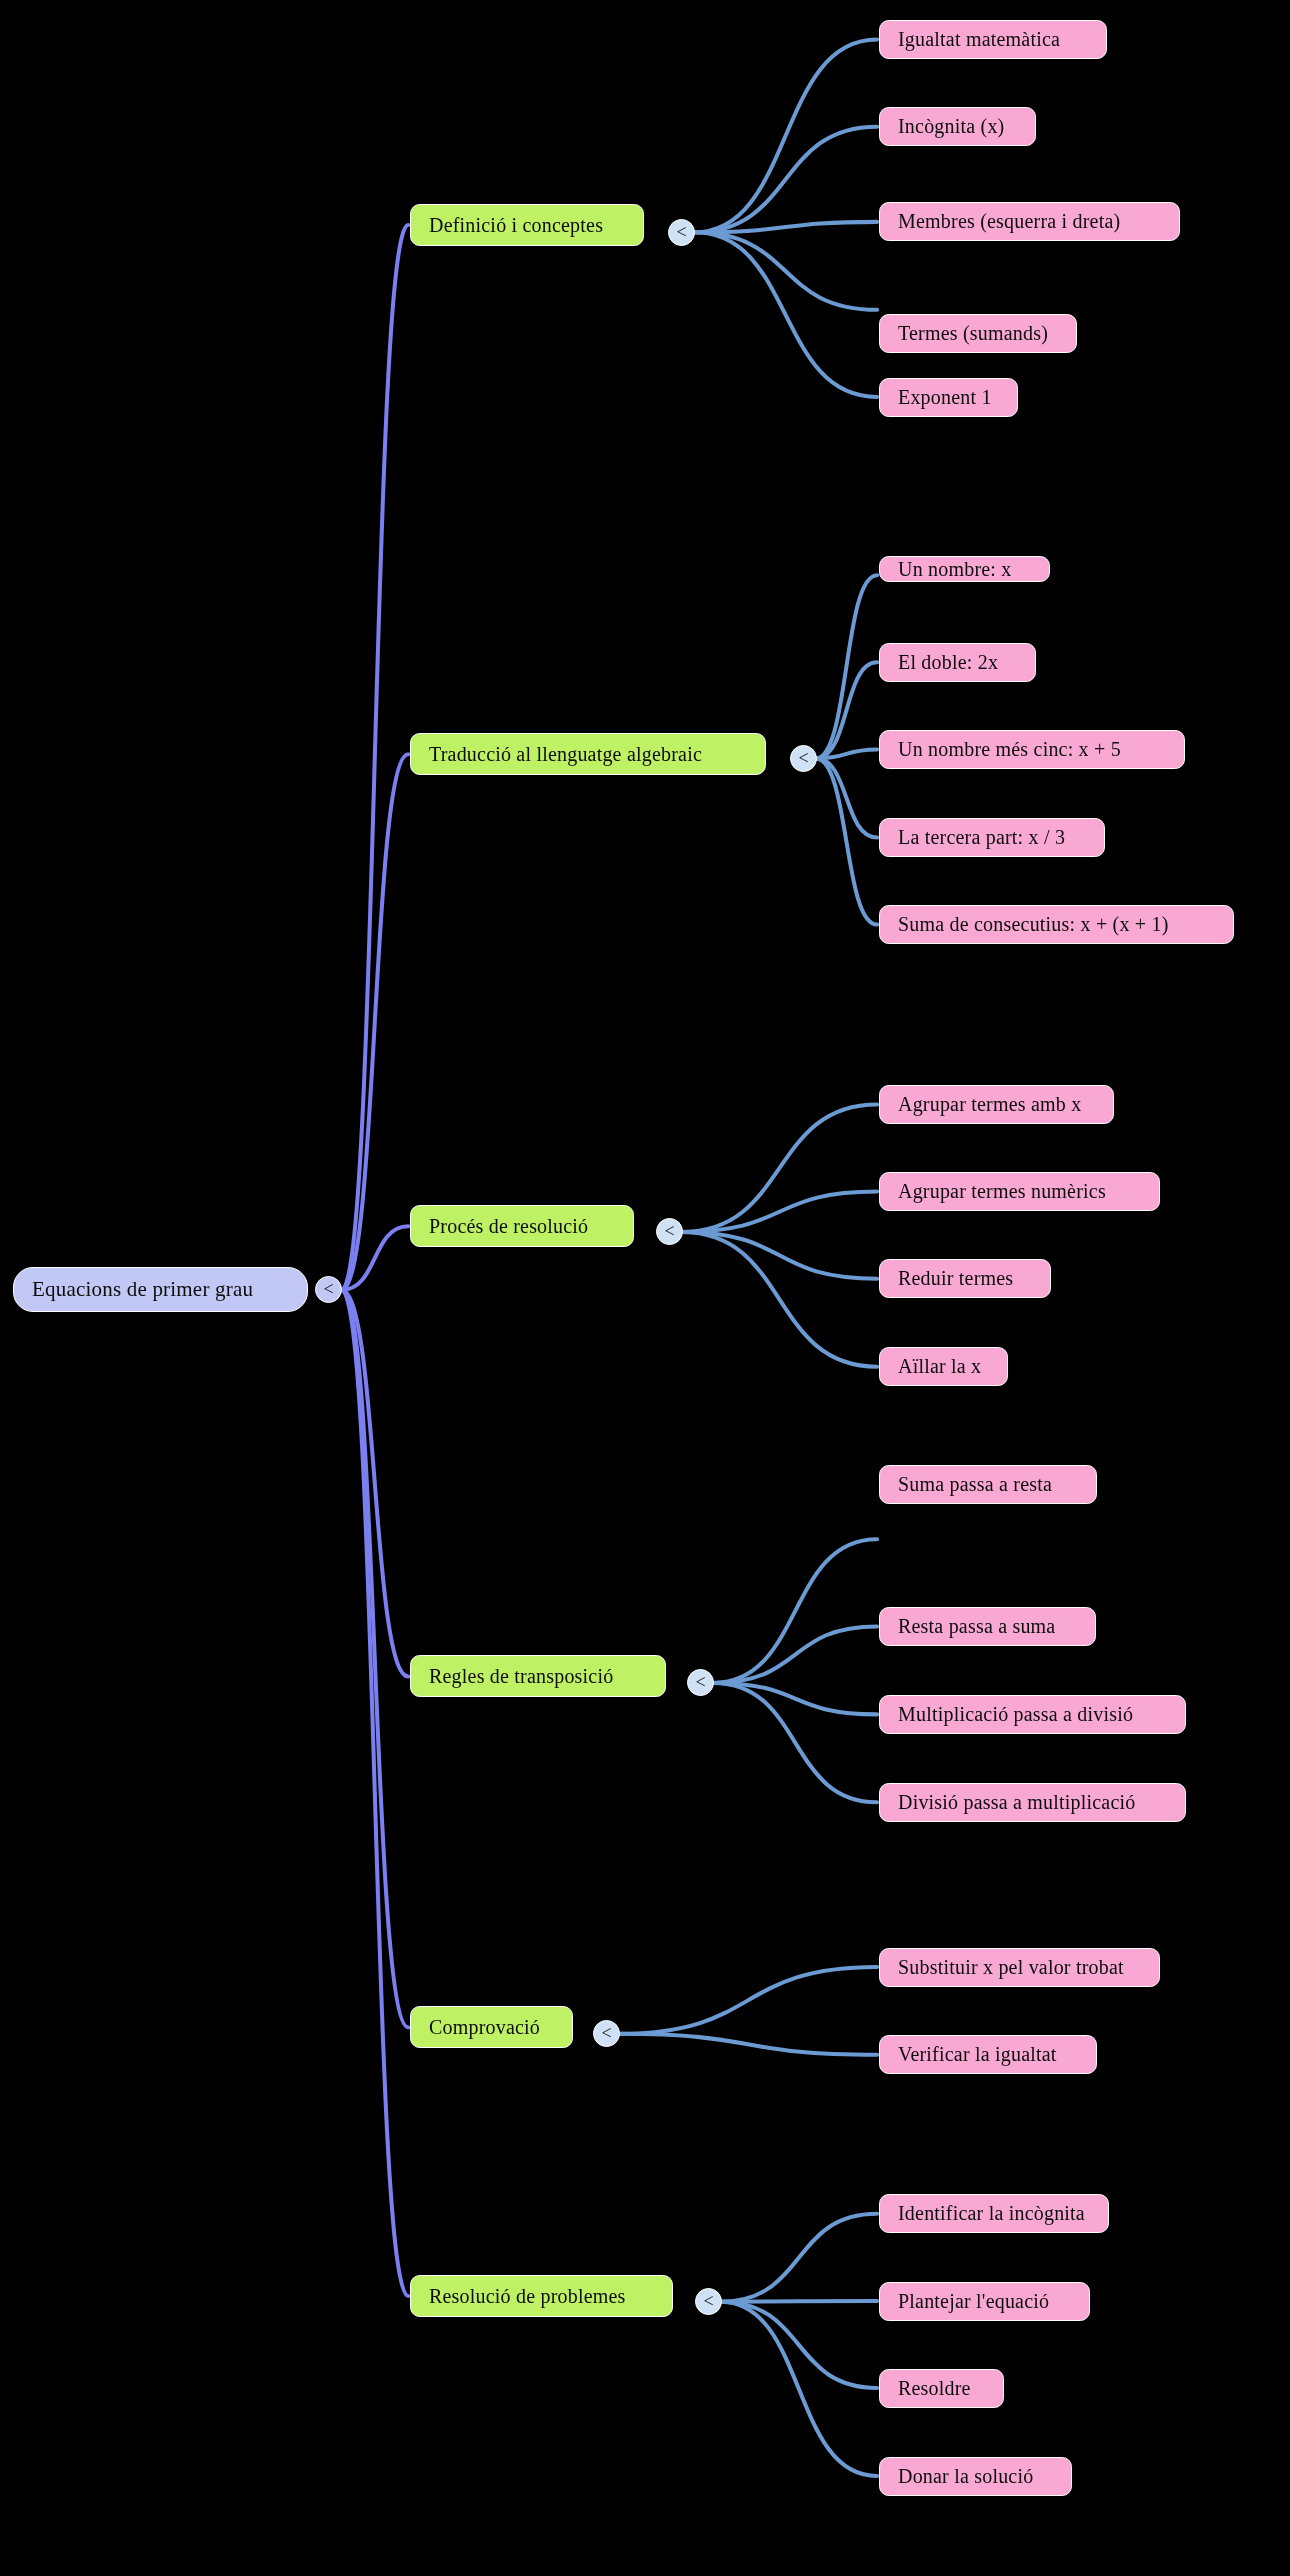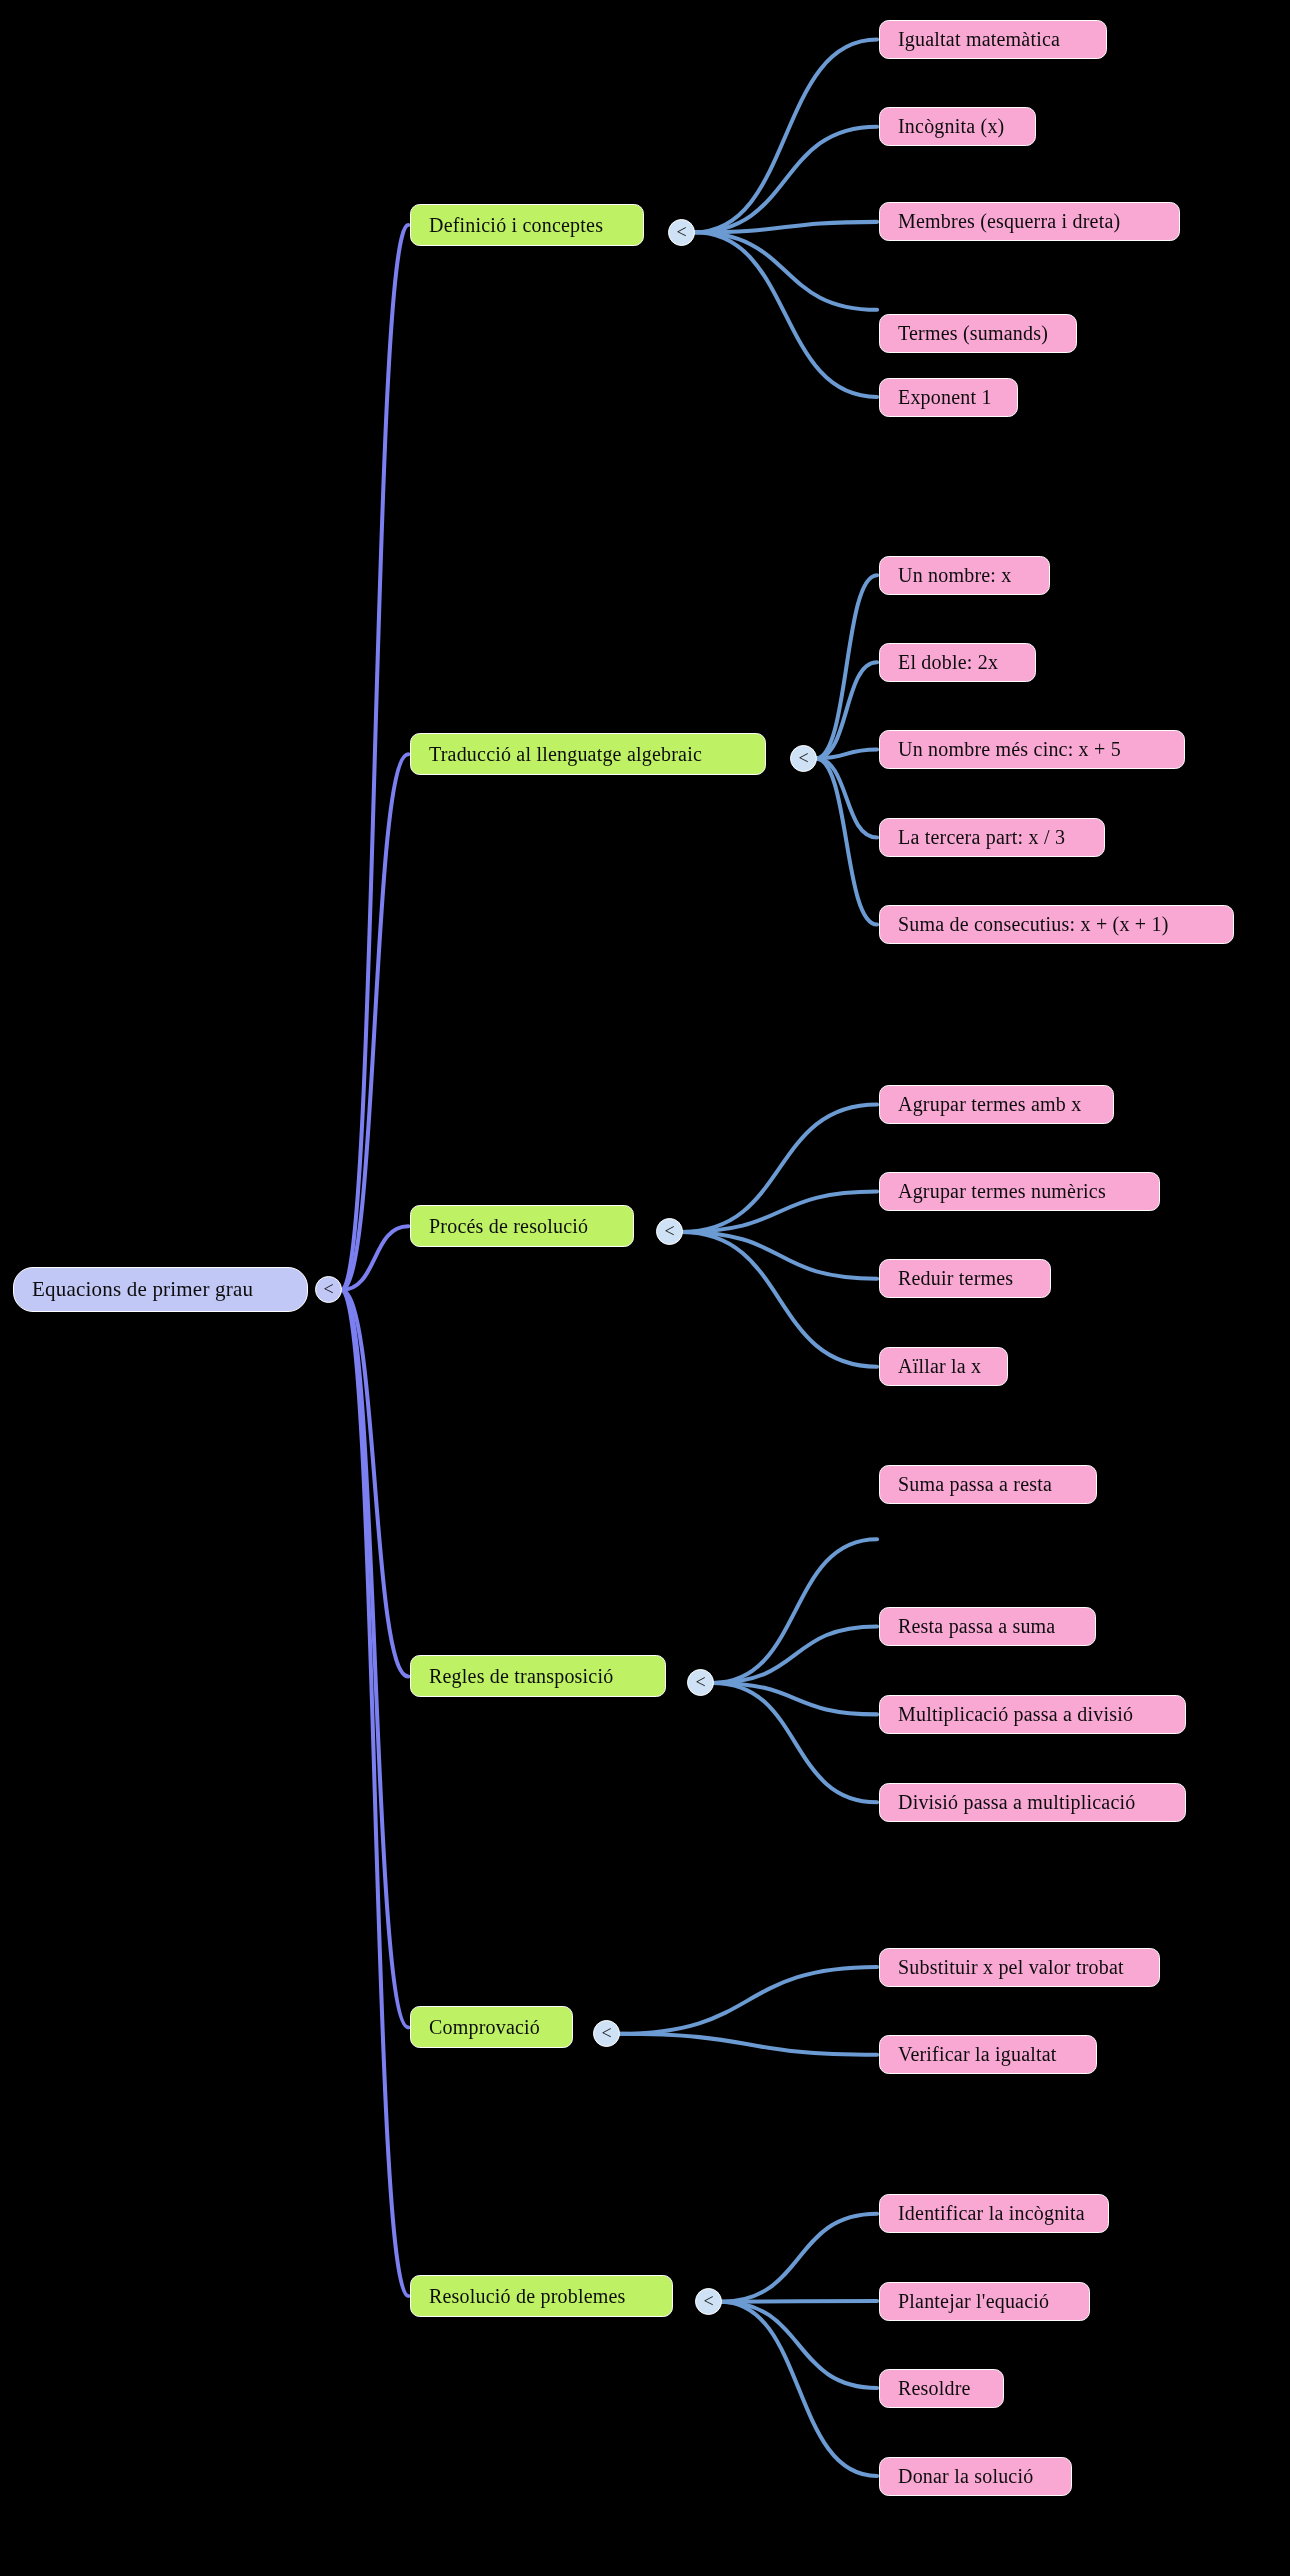--- a/index.html
+++ b/index.html
@@ -81,21 +81,21 @@
       </div>
       <div class="node leaf" style="left: 879px; top: 378px; width: 139px; height: 39px;">
         <span>Exponent 1</span>
       </div>
       <div class="node lvl2" style="left: 410px; top: 733px; width: 356px; height: 42px;">
         <span>Traducció al llenguatge algebraic</span>
       </div>
       <div class="toggle lvl2-t" style="left: 790px; top: 745px; width: 27.4px; height: 27.4px;">
         <span>&lt;</span>
       </div>
-      <div class="node leaf" style="left: 879px; top: 556px; width: 171px; height: 39px;">
+      <div class="node leaf" style="left: 879px; top: 556px; width: 171px; height: 26px;">
         <span>Un nombre: x</span>
       </div>
       <div class="node leaf" style="left: 879px; top: 643px; width: 157px; height: 39px;">
         <span>El doble: 2x</span>
       </div>
       <div class="node leaf" style="left: 879px; top: 730px; width: 306px; height: 39px;">
         <span>Un nombre més cinc: x + 5</span>
       </div>
       <div class="node leaf" style="left: 879px; top: 818px; width: 226px; height: 39px; text-align: right;">
         <span>La tercera part: x / 3</span>

